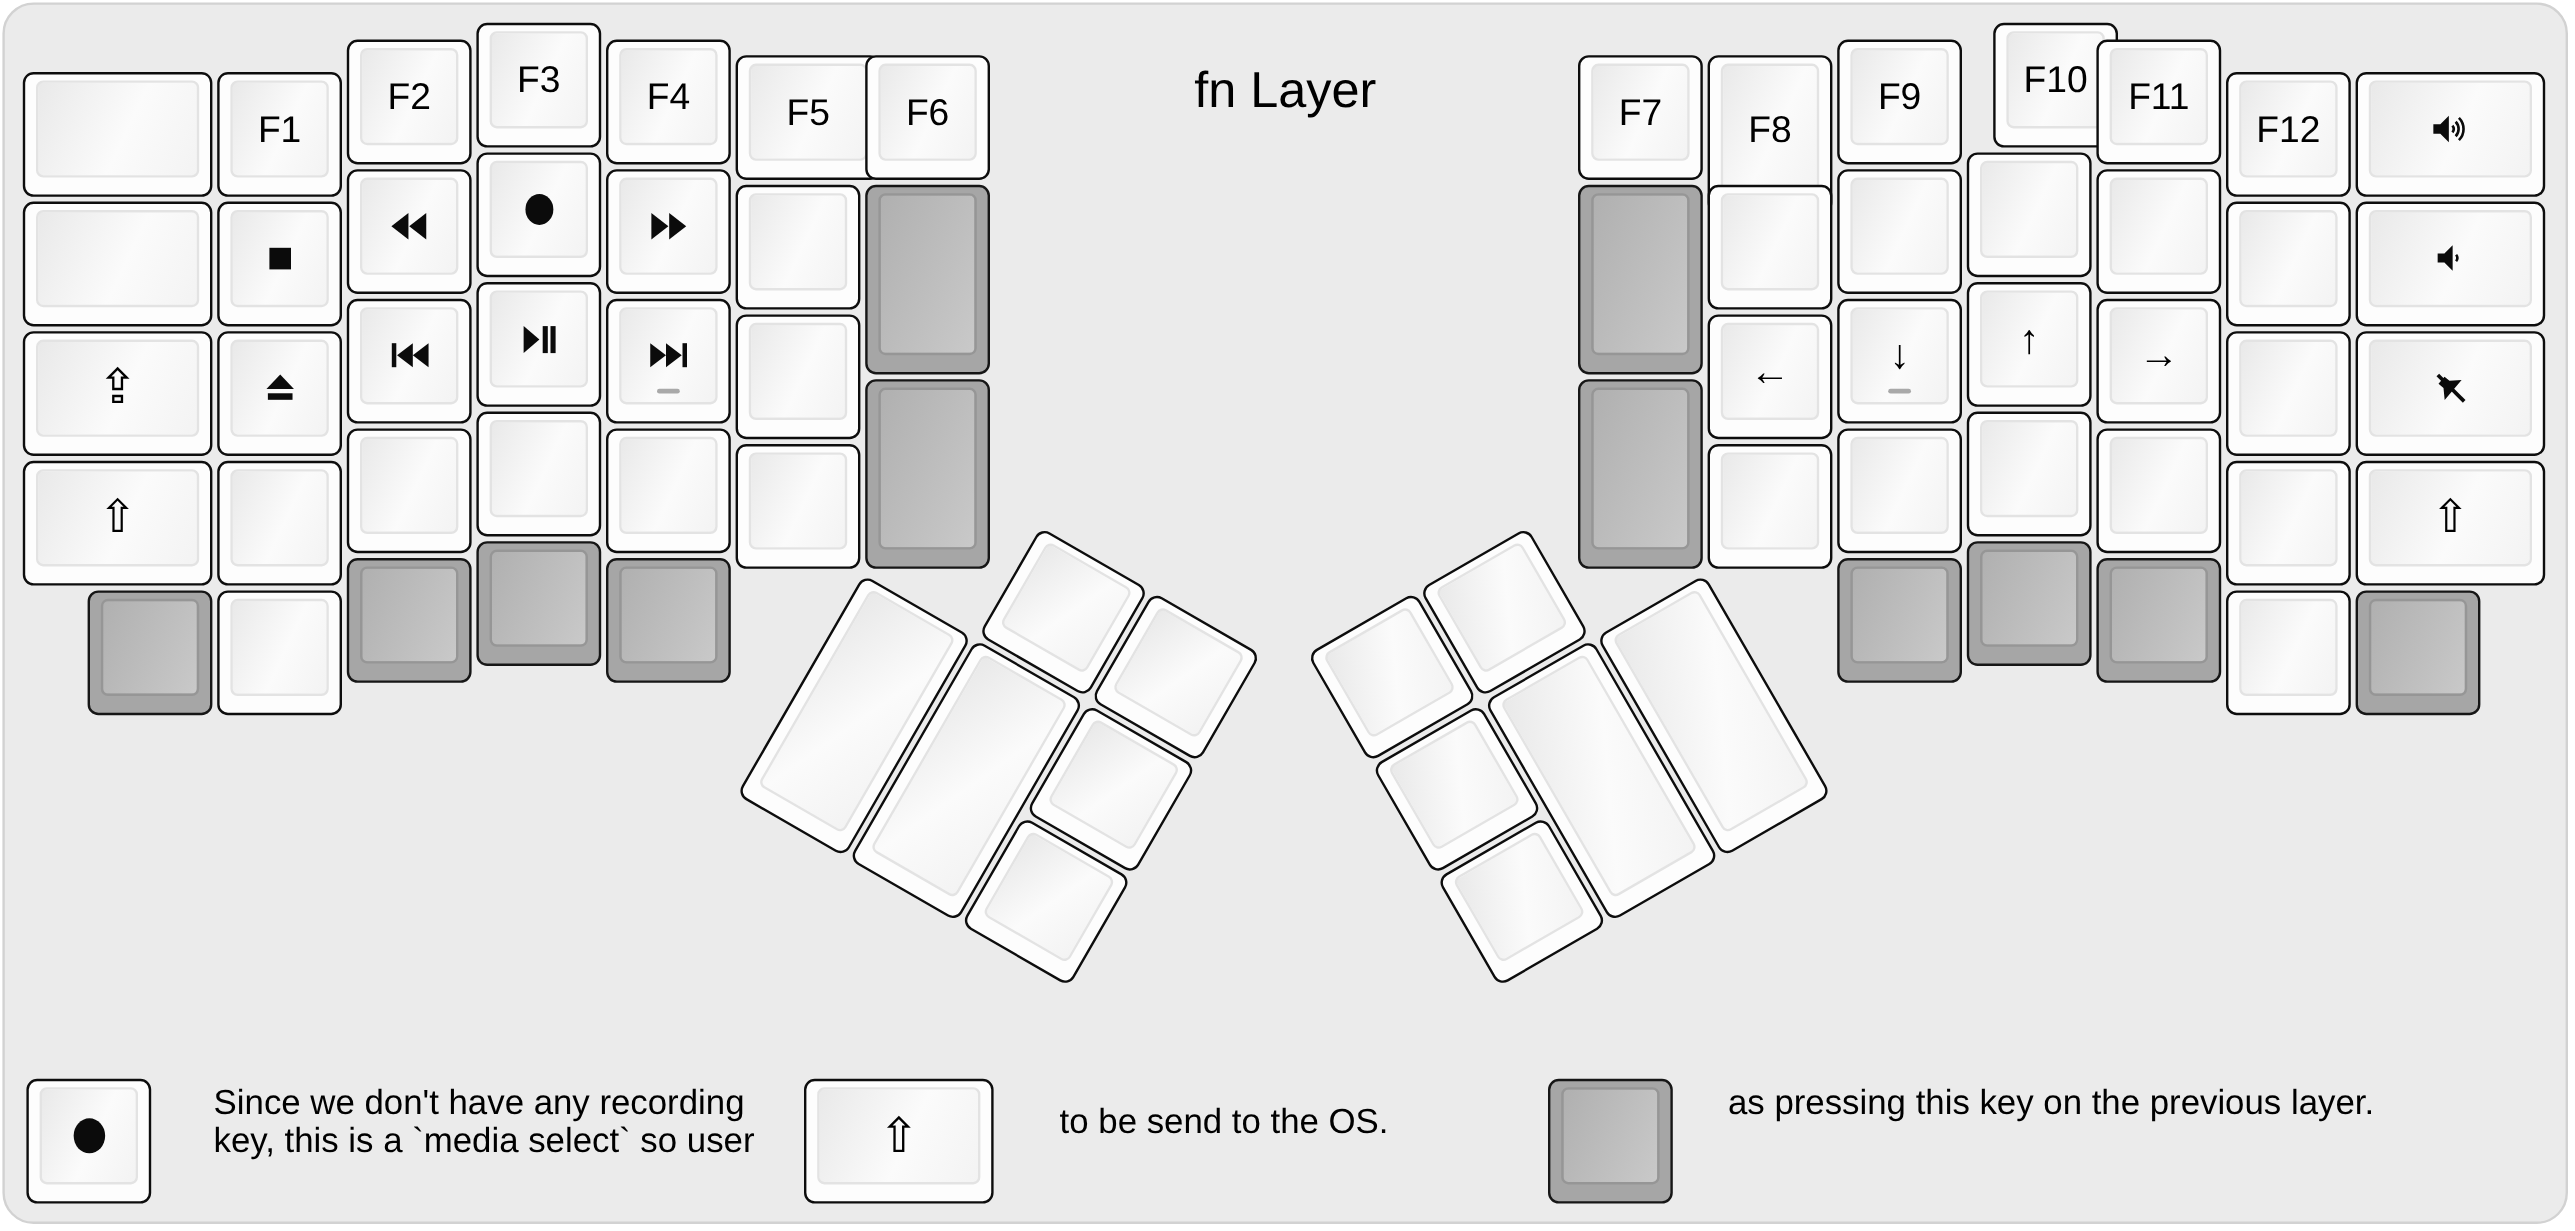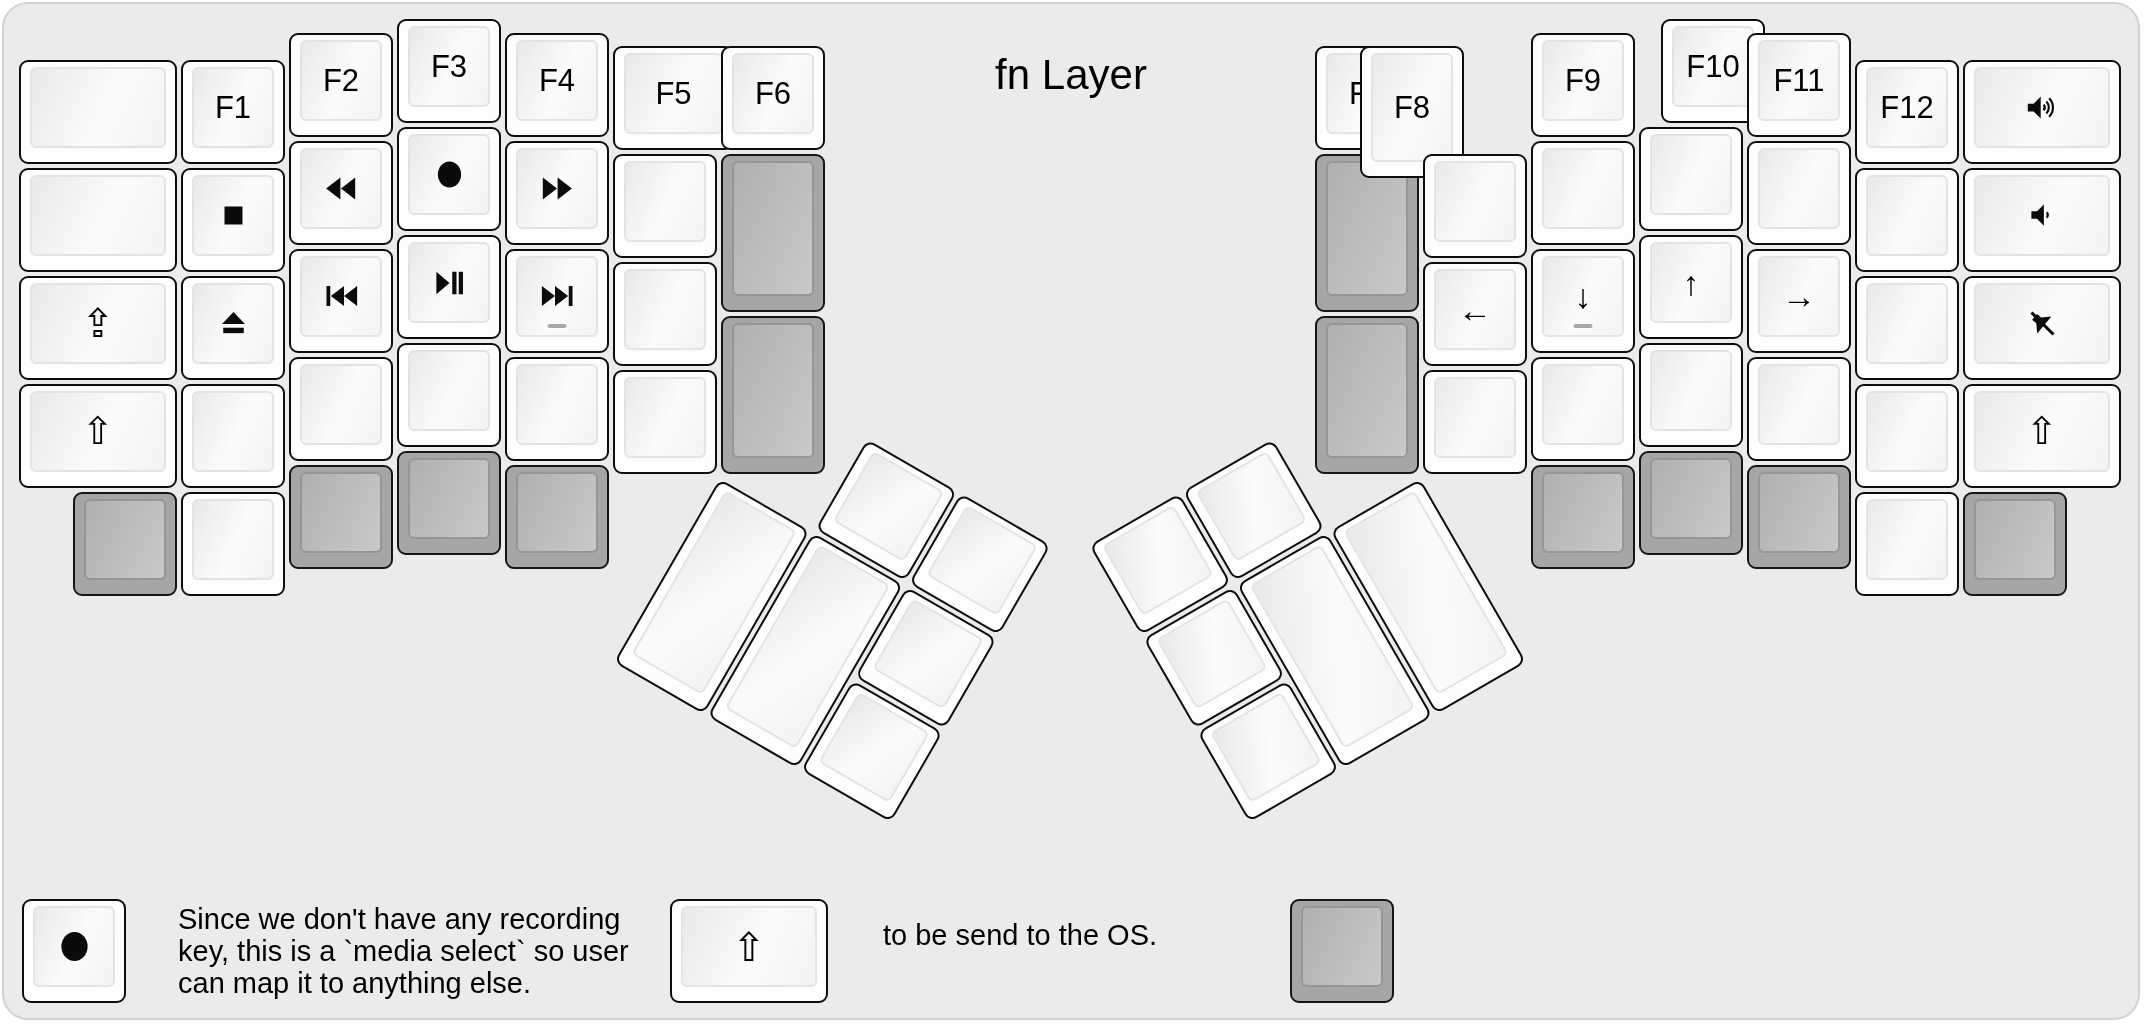--- a/index.html
+++ b/index.html
@@ -228,21 +228,21 @@
         <div class="top">
           <span class="key-label" style="font-size:31px">F7</span>
         </div>
       </div>
       <div class="key gray" style="left: 1311px; top: 150px; width: 104px; height: 158px;">
         <div class="top"></div>
       </div>
       <div class="key gray" style="left: 1311px; top: 312px; width: 104px; height: 158px;">
         <div class="top"></div>
       </div>
-      <div class="key" style="left: 1356px; top: 42px; width: 104px; height: 132px;">
+      <div class="key" style="left: 1419px; top: 42px; width: 104px; height: 132px;">
         <div class="top">
           <span class="key-label" style="font-size:31px">F8</span>
         </div>
       </div>
       <div class="key" style="left: 1419px; top: 150px; width: 104px; height: 104px;">
         <div class="top"></div>
       </div>
       <div class="key" style="left: 1419px; top: 258px; width: 104px; height: 104px;">
         <div class="top">
           <span class="key-label" style="font-size:34px">←</span>
@@ -415,29 +415,29 @@
           <span class="icon">
             <svg width="35" height="35" viewBox="0 0 24 24">
               <ellipse cx="12" cy="12" rx="9" ry="10"></ellipse>
             </svg>
           </span>
         </div>
       </div>
       <div class="legend-text" style="left: 146px; top: 899px;">
         <div>Since we don't have any recording</div>
         <div>key, this is a `media select` so user</div>
-        <div>can map it to anything else.</div>
       </div>
       <div class="key" style="left: 666px; top: 895px; width: 158px; height: 104px;">
         <div class="top">
           <span class="key-label" style="font-size:40px">⇧</span>
         </div>
       </div>
       <div class="legend-text" style="left: 851px; top: 915px;">
         <div>to be send to the OS.</div>
       </div>
       <div class="key gray" style="left: 1286px; top: 895px; width: 104px; height: 104px;">
         <div class="top"></div>
       </div>
       <div class="legend-text" style="left: 1408px; top: 899px;">
+        <div>as pressing this key on the previous layer.</div>
       </div>
     </div>
 </div>
 
 </body></html>

